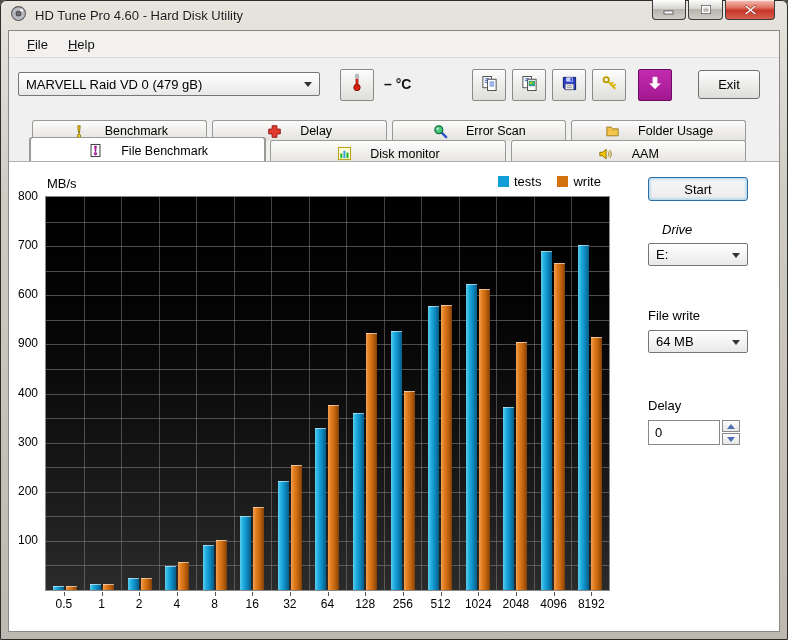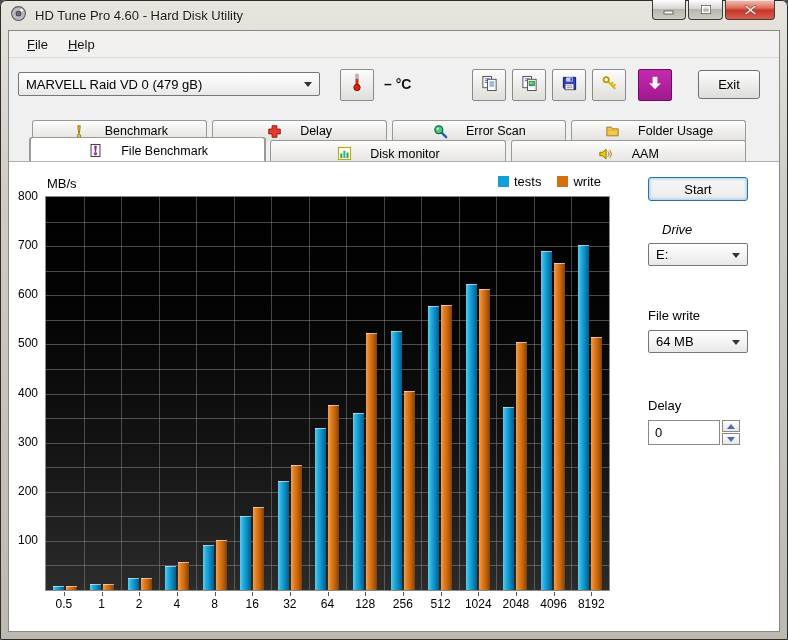--- a/index.html
+++ b/index.html
@@ -247,21 +247,21 @@
       <div class="legend-item">
         <span class="legend-swatch" style="background: rgb(210, 114, 14);"></span>
         <span>write</span>
       </div>
     </div>
   <div class="yaxis" id="yaxis">
       <div class="ytick" style="top: 336.875px;">100</div>
       <div class="ytick" style="top: 287.75px;">200</div>
       <div class="ytick" style="top: 238.625px;">300</div>
       <div class="ytick" style="top: 189.5px;">400</div>
-      <div class="ytick" style="top: 140.375px;">500</div>
+      <div class="ytick" style="top: 140.375px;">900</div>
       <div class="ytick" style="top: 91.25px;">600</div>
       <div class="ytick" style="top: 42.125px;">700</div>
       <div class="ytick" style="top: -7px;">800</div>
     </div>
   <div class="plot" id="plot">
       <div class="hgrid" style="top: 93.75%;"></div>
       <div class="hgrid" style="top: 87.5%;"></div>
       <div class="hgrid" style="top: 81.25%;"></div>
       <div class="hgrid" style="top: 75%;"></div>
       <div class="hgrid" style="top: 68.75%;"></div>

